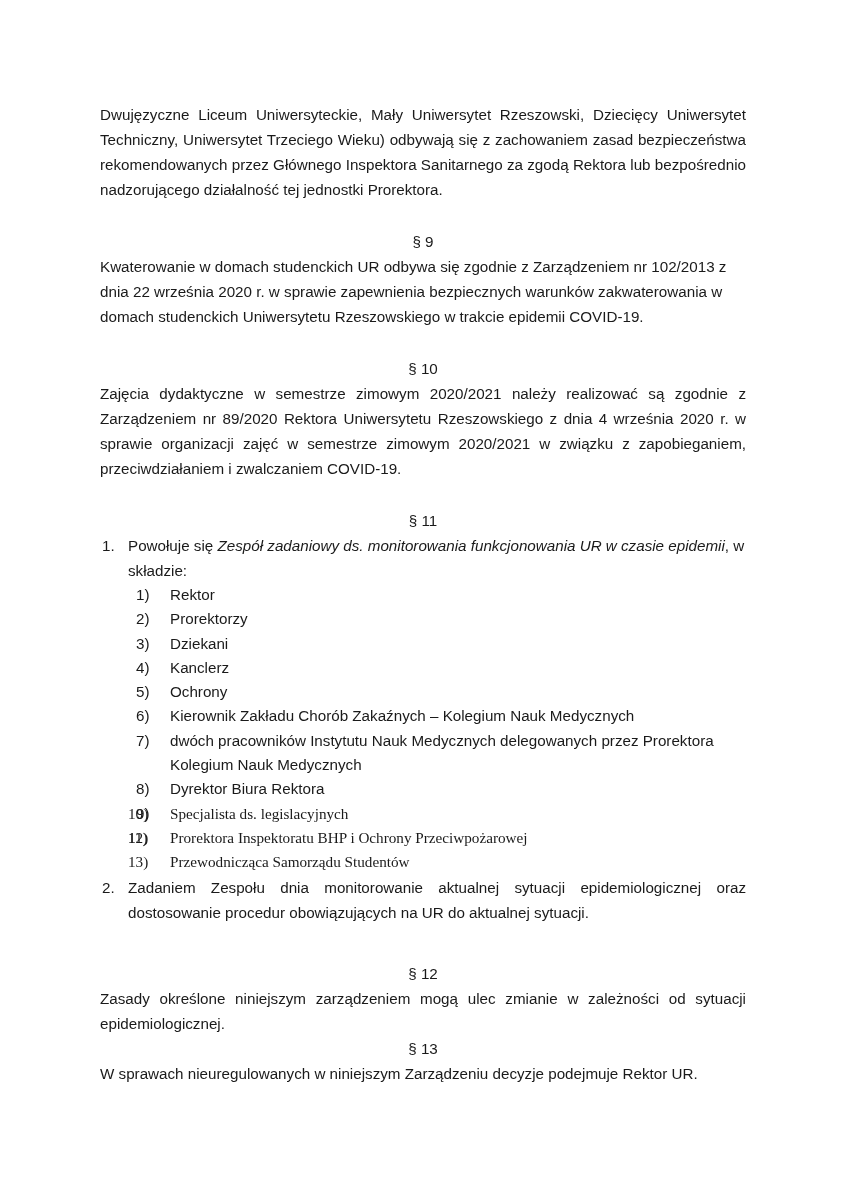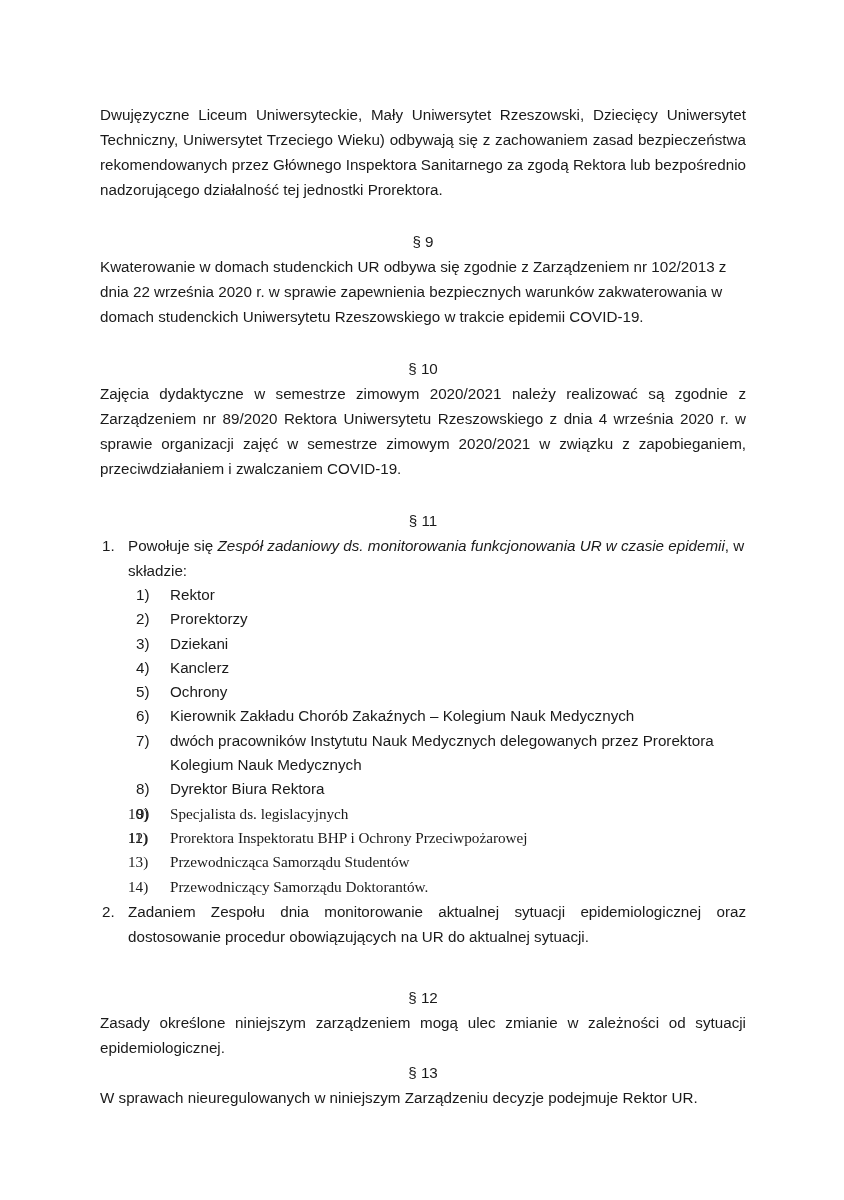--- a/index.html
+++ b/index.html
@@ -52,21 +52,20 @@
         <li><span class="num">4)</span><span>Kanclerz</span></li>
         <li><span class="num">5)</span><span>Ochrony</span></li>
         <li><span class="num">6)</span><span>Kierownik Zakładu Chorób Zakaźnych – Kolegium Nauk Medycznych</span></li>
         <li><span class="num">7)</span><span>dwóch pracowników Instytutu Nauk Medycznych delegowanych przez Prorektora Kolegium Nauk Medycznych</span></li>
         <li><span class="num">8)</span><span>Dyrektor Biura Rektora</span></li>
         <li><span class="num">9)</span></li>
         <li class="wide"><span class="num">10)</span><span>Specjalista ds. legislacyjnych</span></li>
         <li class="wide"><span class="num">11)</span></li>
         <li class="wide"><span class="num">12)</span><span>Prorektora Inspektoratu BHP i Ochrony Przeciwpożarowej</span></li>
         <li class="wide"><span class="num">13)</span><span>Przewodnicząca Samorządu Studentów</span></li>
-        <li class="wide"><span class="num">14)</span><span>Przewodniczący Samorządu Doktorantów.</span></li>
       </ol>
     </li>
     <li class="j">
       <span class="num">2.</span>
       <span>Zadaniem Zespołu dnia monitorowanie aktualnej sytuacji epidemiologicznej oraz dostosowanie procedur obowiązujących na UR do aktualnej sytuacji.</span>
     </li>
   </ol>
 
   <div class="gap-lg" style="height:36px"></div>
   <p class="sec">§ 12</p>

